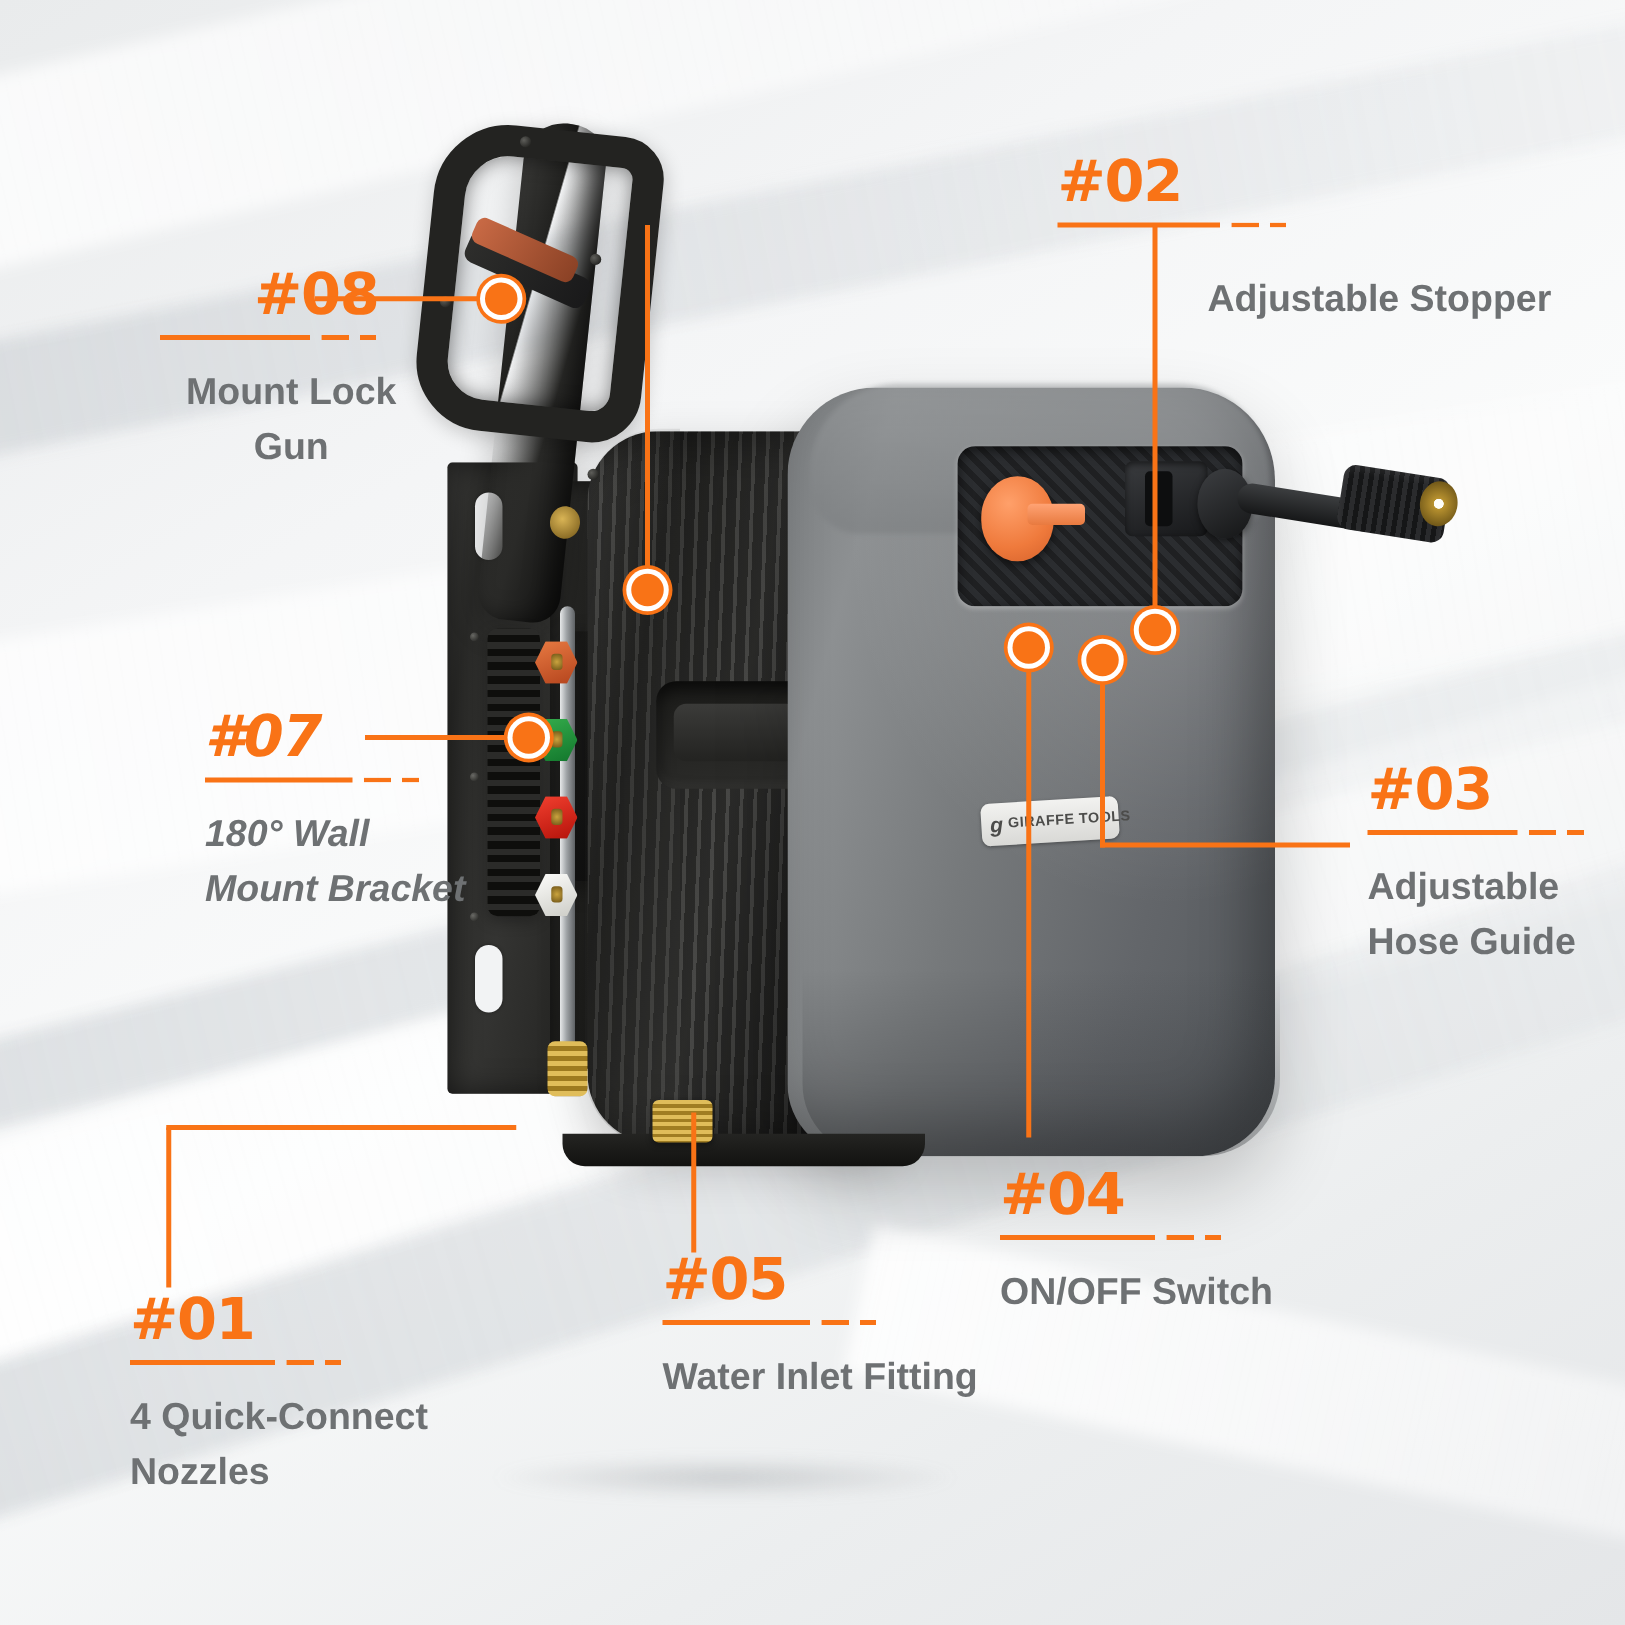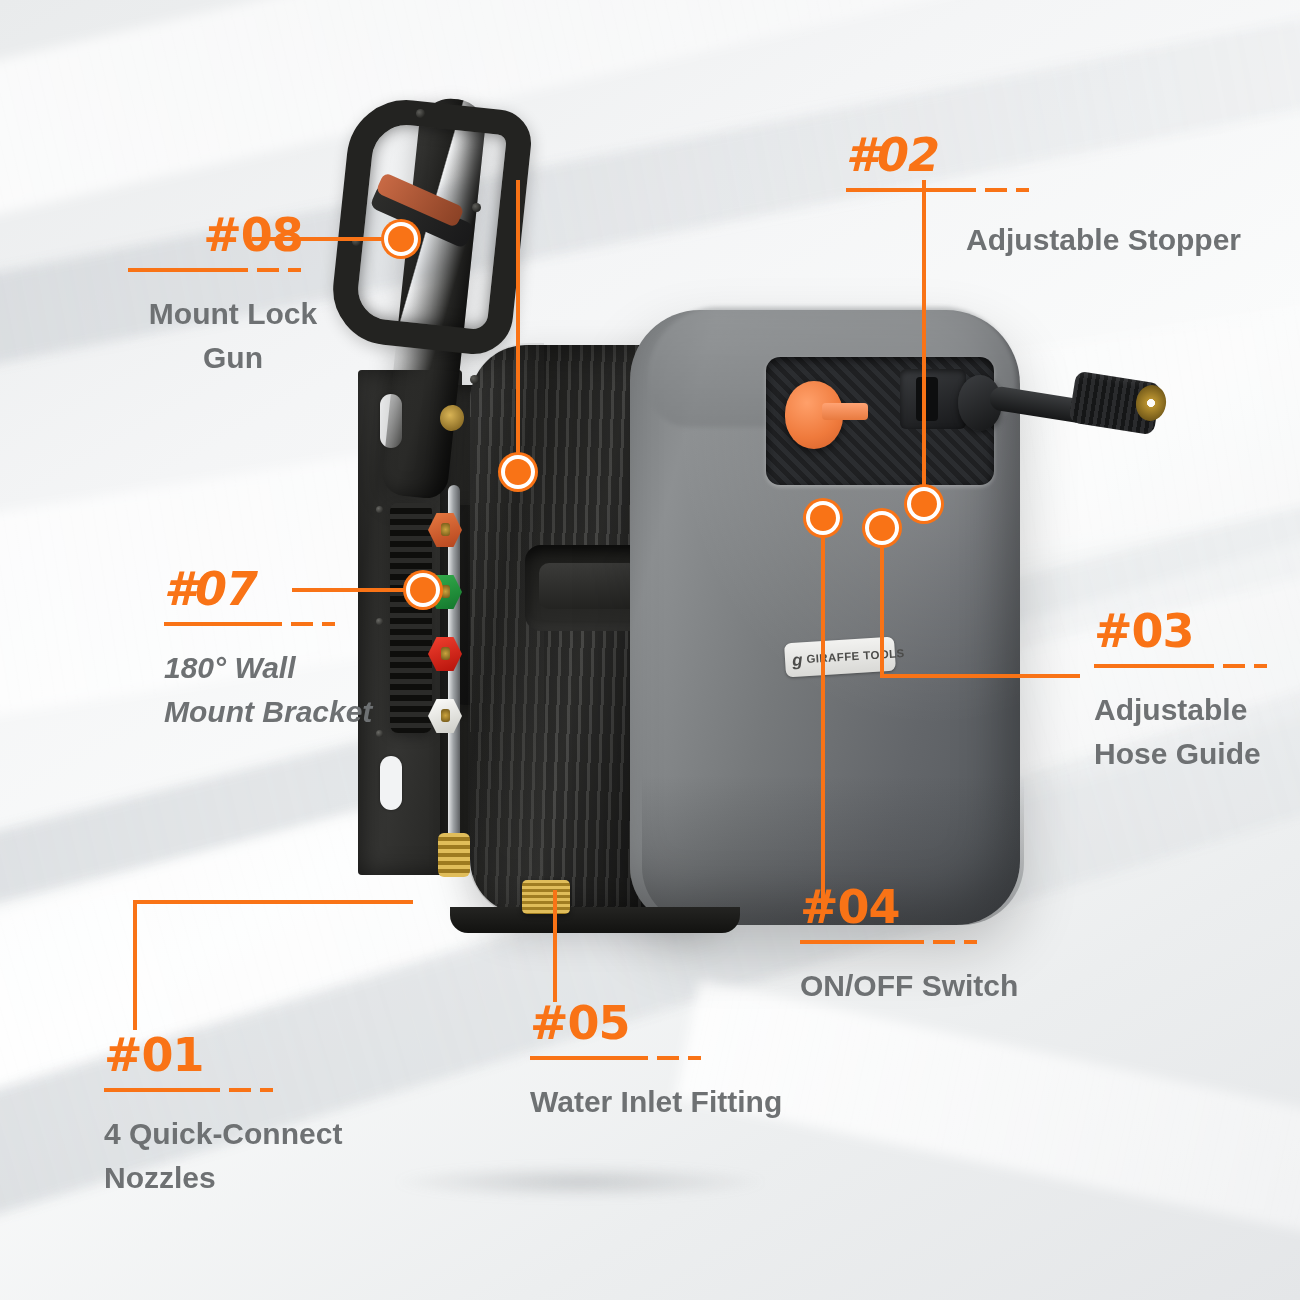--- a/index.html
+++ b/index.html
@@ -247,38 +247,38 @@
     <div class="cnum">#08</div>
     <div class="rule" style="width:120px;"></div>
     <div class="ctext" style="width:210px;">Mount Lock Gun</div>
   </div>
   <div class="line-h" style="left:252px;top:237px;width:148px;"></div>
   <div class="dot" style="left:388px;top:226px;"></div>
 
   <div class="line-v" style="left:516px;top:180px;height:290px;"></div>
   <div class="dot" style="left:505px;top:459px;"></div>
 
-  <div class="callout" style="left:846px;top:132px;width:340px;font-style:italic;">
+  <div class="callout" style="left:846px;top:122px;width:340px;">
     <div class="cnum">#02</div>
     <div class="rule" style="width:130px;"></div>
   </div>
   <div class="ctext" style="position:absolute;left:966px;top:218px;width:340px;margin:0;">Adjustable Stopper</div>
   <div class="line-v" style="left:922px;top:180px;height:320px;"></div>
   <div class="dot" style="left:911px;top:491px;"></div>
 
   <div class="callout" style="left:1094px;top:608px;width:220px;">
     <div class="cnum">#03</div>
     <div class="rule" style="width:120px;"></div>
     <div class="ctext" style="width:200px;">Adjustable Hose Guide</div>
   </div>
   <div class="line-h" style="left:880px;top:674px;width:200px;"></div>
   <div class="line-v" style="left:880px;top:535px;height:143px;"></div>
   <div class="dot" style="left:869px;top:515px;"></div>
 
-  <div class="callout" style="left:800px;top:884px;width:300px;">
+  <div class="callout" style="left:800px;top:932px;width:300px;">
     <div class="cnum">#04</div>
     <div class="rule" style="width:124px;"></div>
     <div class="ctext" style="width:300px;">ON/OFF Switch</div>
   </div>
   <div class="line-v" style="left:821px;top:528px;height:382px;"></div>
   <div class="dot" style="left:810px;top:505px;"></div>
 
   <div class="callout" style="left:530px;top:1000px;width:330px;">
     <div class="cnum">#05</div>
     <div class="rule" style="width:118px;"></div>

